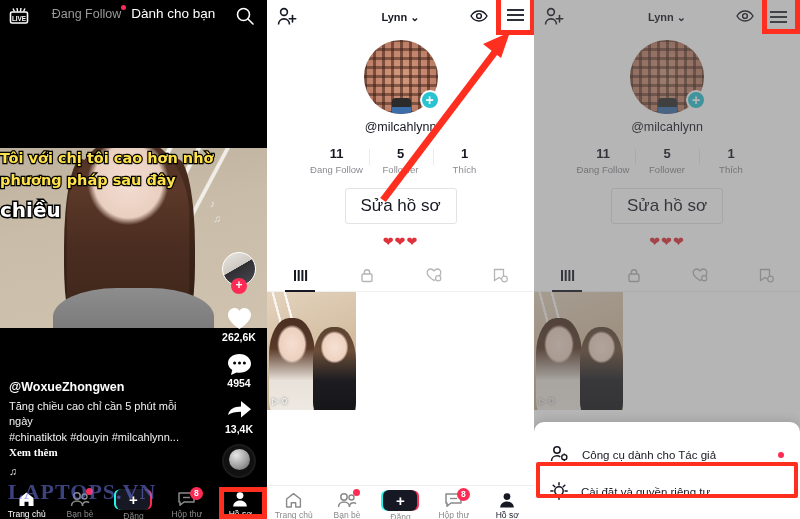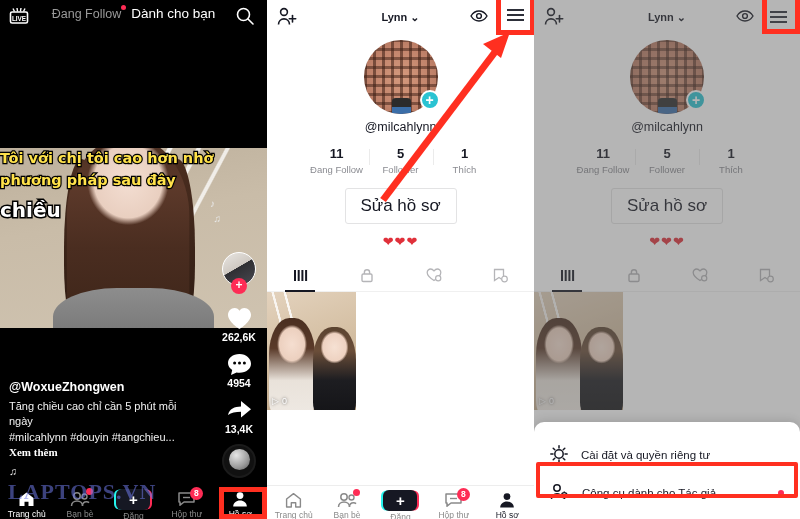--- a/index.html
+++ b/index.html
@@ -421,21 +421,21 @@
       </div>
       <div class="rail-disc"></div>
     </div>
     <span class="note1">♪</span>
     <span class="note2">♫</span>
 
     <div class="feed-meta">
       <div class="feed-user">@WoxueZhongwen</div>
       <div class="feed-desc">
         <span>Tăng chiều cao chỉ cần 5 phút mỗi ngày</span><br>
-        <span>#milcahlynn #douyin #tangchieu...</span>
+        <span>#chinatiktok #douyin #milcahlynn...</span>
         <span class="feed-more">Xem thêm</span>
       </div>
       <div class="feed-music">
         <span>♫</span>
       </div>
     </div>
 
     <div class="watermark">
       <span>LAPTOPS.VN</span>
     </div>
@@ -755,45 +755,45 @@
         </span>
       </div>
       <div class="grid-blank"></div>
     </div>
 
     <div class="dim"></div>
 
     <div class="sheet">
       <div class="sheet-item">
         <span>
+          <svg width="19" height="17" viewBox="0 0 19 17">
+            <circle cx="7" cy="5" r="3.2" fill="none" stroke="#161823" stroke-width="1.5"></circle>
+            <path d="M1.5 16c0-3 2.4-5.2 5.5-5.2 1.3 0 2.4.4 3.3 1" fill="none" stroke="#161823" stroke-width="1.5"></path>
+            <circle cx="14.3" cy="12.2" r="2.6" fill="none" stroke="#161823" stroke-width="1.4"></circle>
+            <line x1="14.3" y1="8.4" x2="14.3" y2="9.6" stroke="#161823" stroke-width="1.4"></line>
+            <line x1="14.3" y1="14.8" x2="14.3" y2="16" stroke="#161823" stroke-width="1.4"></line>
+          </svg>
+        </span>
+        <span>Công cụ dành cho Tác giả</span>
+        <span class="sheet-dot"></span>
+      </div>
+      <div class="sheet-item">
+        <span>
           <svg width="18" height="18" viewBox="0 0 18 18">
             <circle cx="9" cy="9" r="4.2" fill="none" stroke="#161823" stroke-width="1.5"></circle>
             <line x1="9" y1="0.8" x2="9" y2="3" stroke="#161823" stroke-width="1.5" stroke-linecap="round"></line>
             <line x1="9" y1="15" x2="9" y2="17.2" stroke="#161823" stroke-width="1.5" stroke-linecap="round"></line>
             <line x1="0.8" y1="9" x2="3" y2="9" stroke="#161823" stroke-width="1.5" stroke-linecap="round"></line>
             <line x1="15" y1="9" x2="17.2" y2="9" stroke="#161823" stroke-width="1.5" stroke-linecap="round"></line>
             <line x1="3.2" y1="3.2" x2="4.8" y2="4.8" stroke="#161823" stroke-width="1.5" stroke-linecap="round"></line>
             <line x1="13.2" y1="13.2" x2="14.8" y2="14.8" stroke="#161823" stroke-width="1.5" stroke-linecap="round"></line>
             <line x1="14.8" y1="3.2" x2="13.2" y2="4.8" stroke="#161823" stroke-width="1.5" stroke-linecap="round"></line>
             <line x1="4.8" y1="13.2" x2="3.2" y2="14.8" stroke="#161823" stroke-width="1.5" stroke-linecap="round"></line>
           </svg>
         </span>
         <span>Cài đặt và quyền riêng tư</span>
       </div>
-      <div class="sheet-item">
-        <span>
-          <svg width="19" height="17" viewBox="0 0 19 17">
-            <circle cx="7" cy="5" r="3.2" fill="none" stroke="#161823" stroke-width="1.5"></circle>
-            <path d="M1.5 16c0-3 2.4-5.2 5.5-5.2 1.3 0 2.4.4 3.3 1" fill="none" stroke="#161823" stroke-width="1.5"></path>
-            <circle cx="14.3" cy="12.2" r="2.6" fill="none" stroke="#161823" stroke-width="1.4"></circle>
-            <line x1="14.3" y1="8.4" x2="14.3" y2="9.6" stroke="#161823" stroke-width="1.4"></line>
-            <line x1="14.3" y1="14.8" x2="14.3" y2="16" stroke="#161823" stroke-width="1.4"></line>
-          </svg>
-        </span>
-        <span>Công cụ dành cho Tác giả</span>
-        <span class="sheet-dot"></span>
-      </div>
       <div class="sheet-highlight"></div>
     </div>
 
     <div class="hl-box" style="left:228px; top:-6px; width:38px; height:40px; z-index:40;"></div>
   </div>
 </div>
 
 </body></html>

